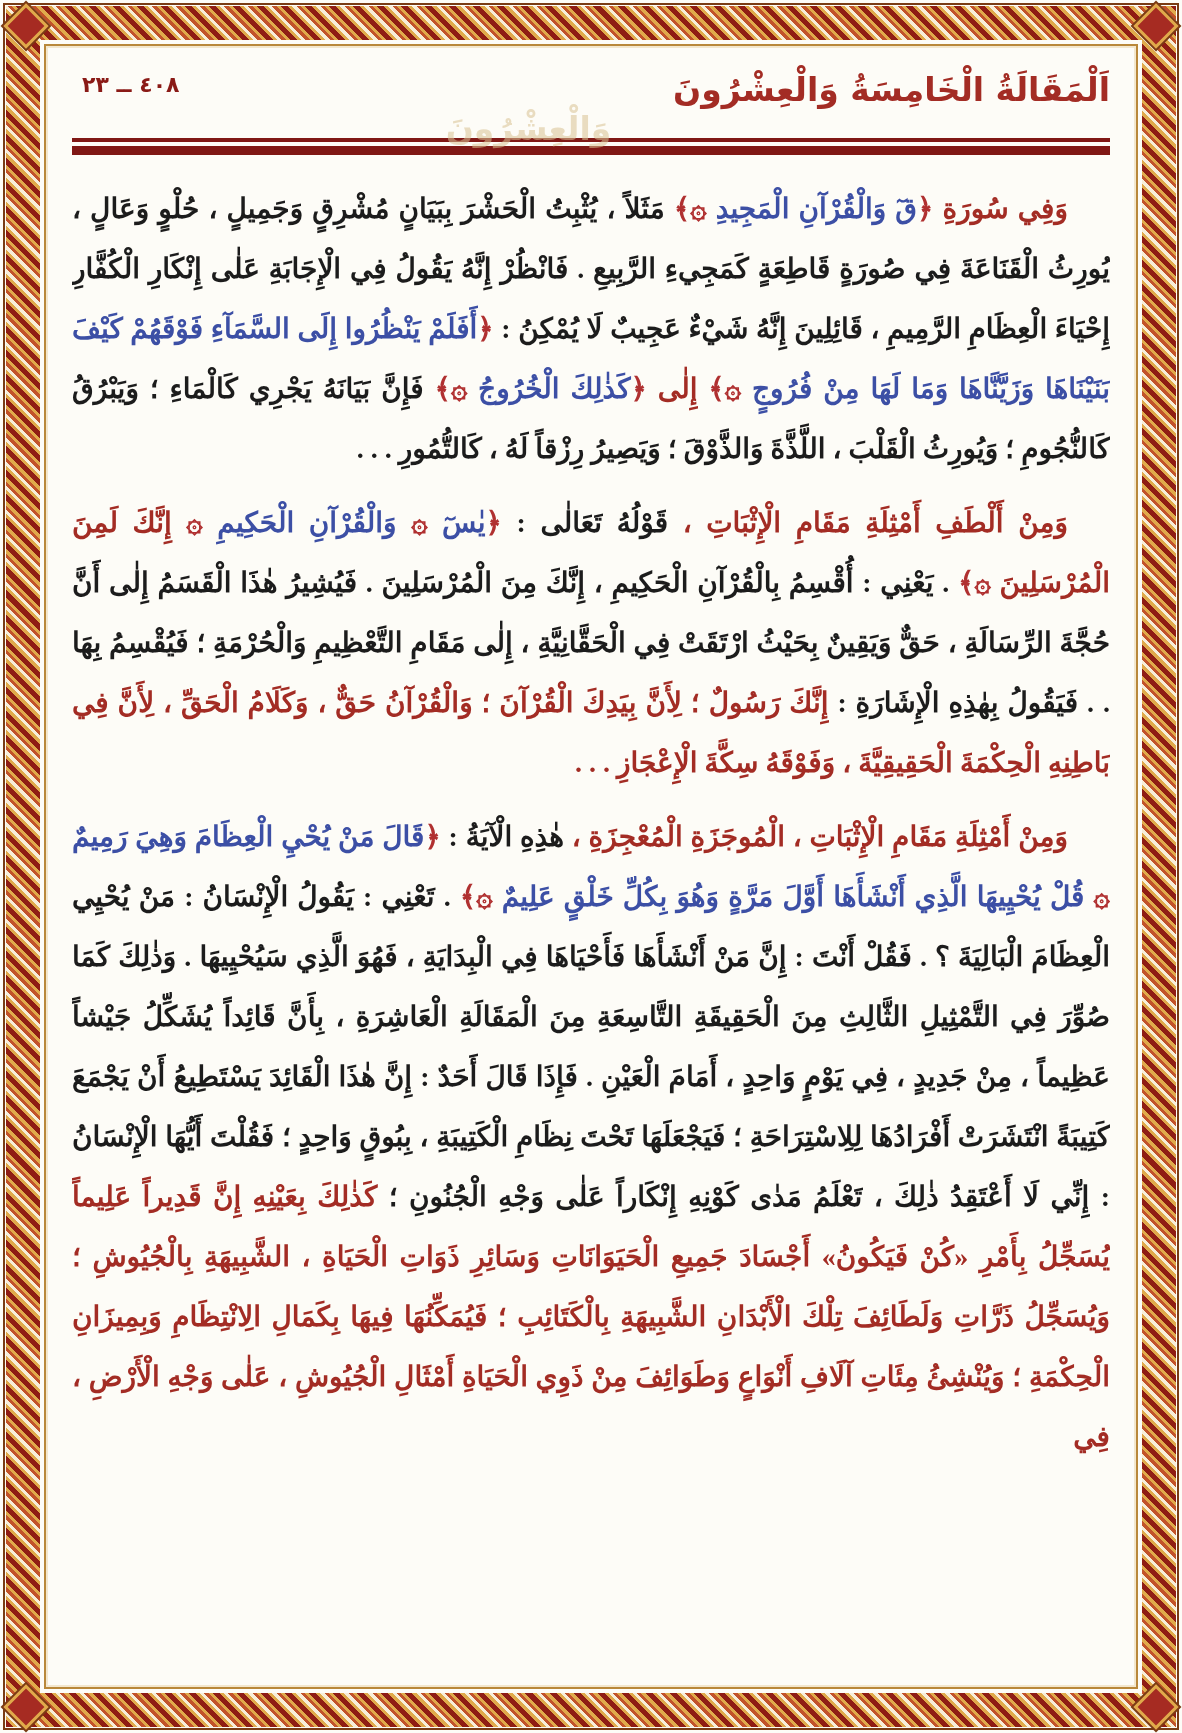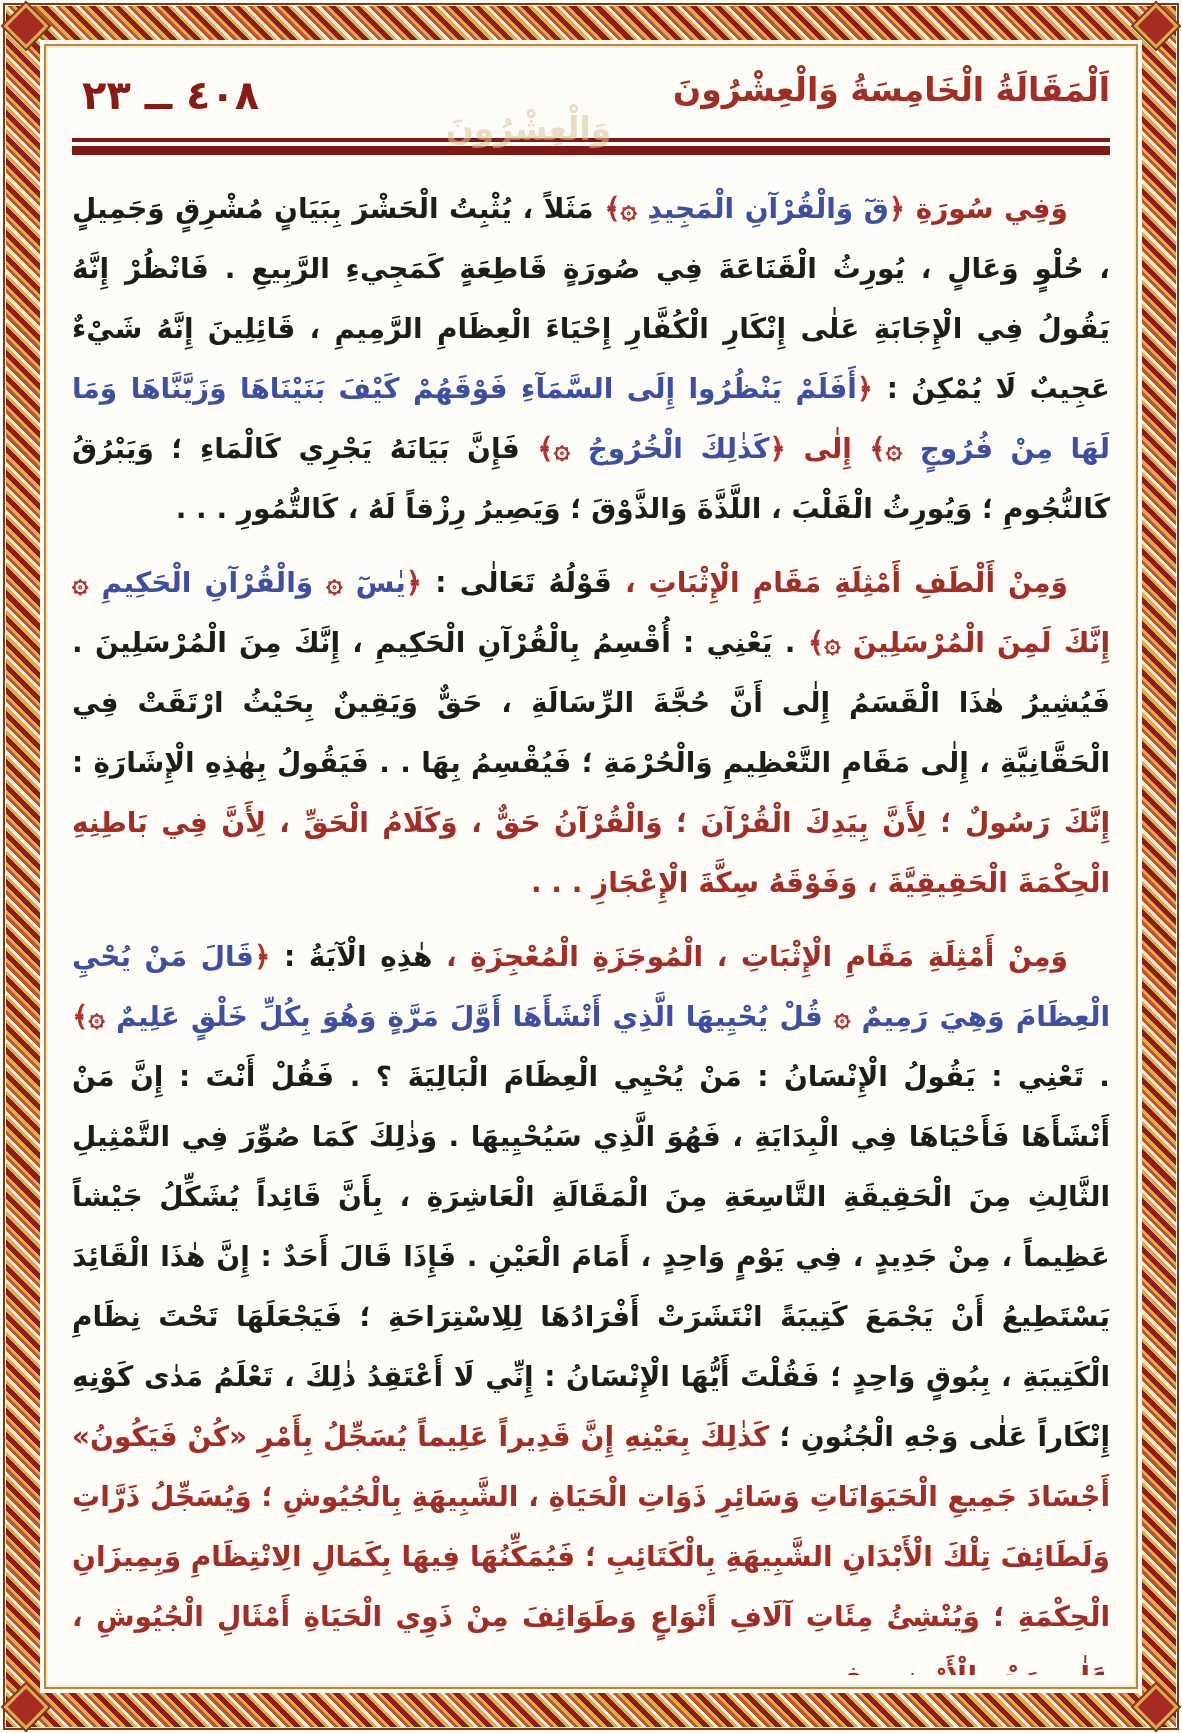--- a/index.html
+++ b/index.html
@@ -65,37 +65,37 @@
   }
   .ghost-title{
     position:absolute;left:36%;top:45px;
     font-size:33px;font-weight:bold;
     color:#d9c394;opacity:.55;
     filter:blur(.6px);
     z-index:1;
   }
   .page-number{
     position:absolute;left:10px;top:8px;
-    font-size:40px;font-weight:bold;
+    font-size:22px;font-weight:bold;
     color:#8a1a16;
     direction:rtl;
     z-index:2;
   }
   .rule-thin{height:4px;background:#801815;margin-top:8px;}
   .rule-thick{height:9px;background:#801815;margin-top:4px;}
 
   .paragraphs{
     margin-top:24px;
     font-size:28px;line-height:60px;
     font-weight:bold;
     color:#1c1c1c;
     text-align:justify;
     text-justify:inter-word;
   }
-  .paragraphs p{margin:0 0 14px;text-indent:42px;}
+  .paragraphs p{margin:0 0 14px;text-indent:42px;font-family:Liberation Serif, serif;}
   .c-black{color:#1c1c1c}
   .c-red{color:#a32c24}
   .c-blue{color:#3c4fa5}
   .c-orn{color:#b03030}
 </style>
 </head>
 <body>
 
 <div class="page">
 

